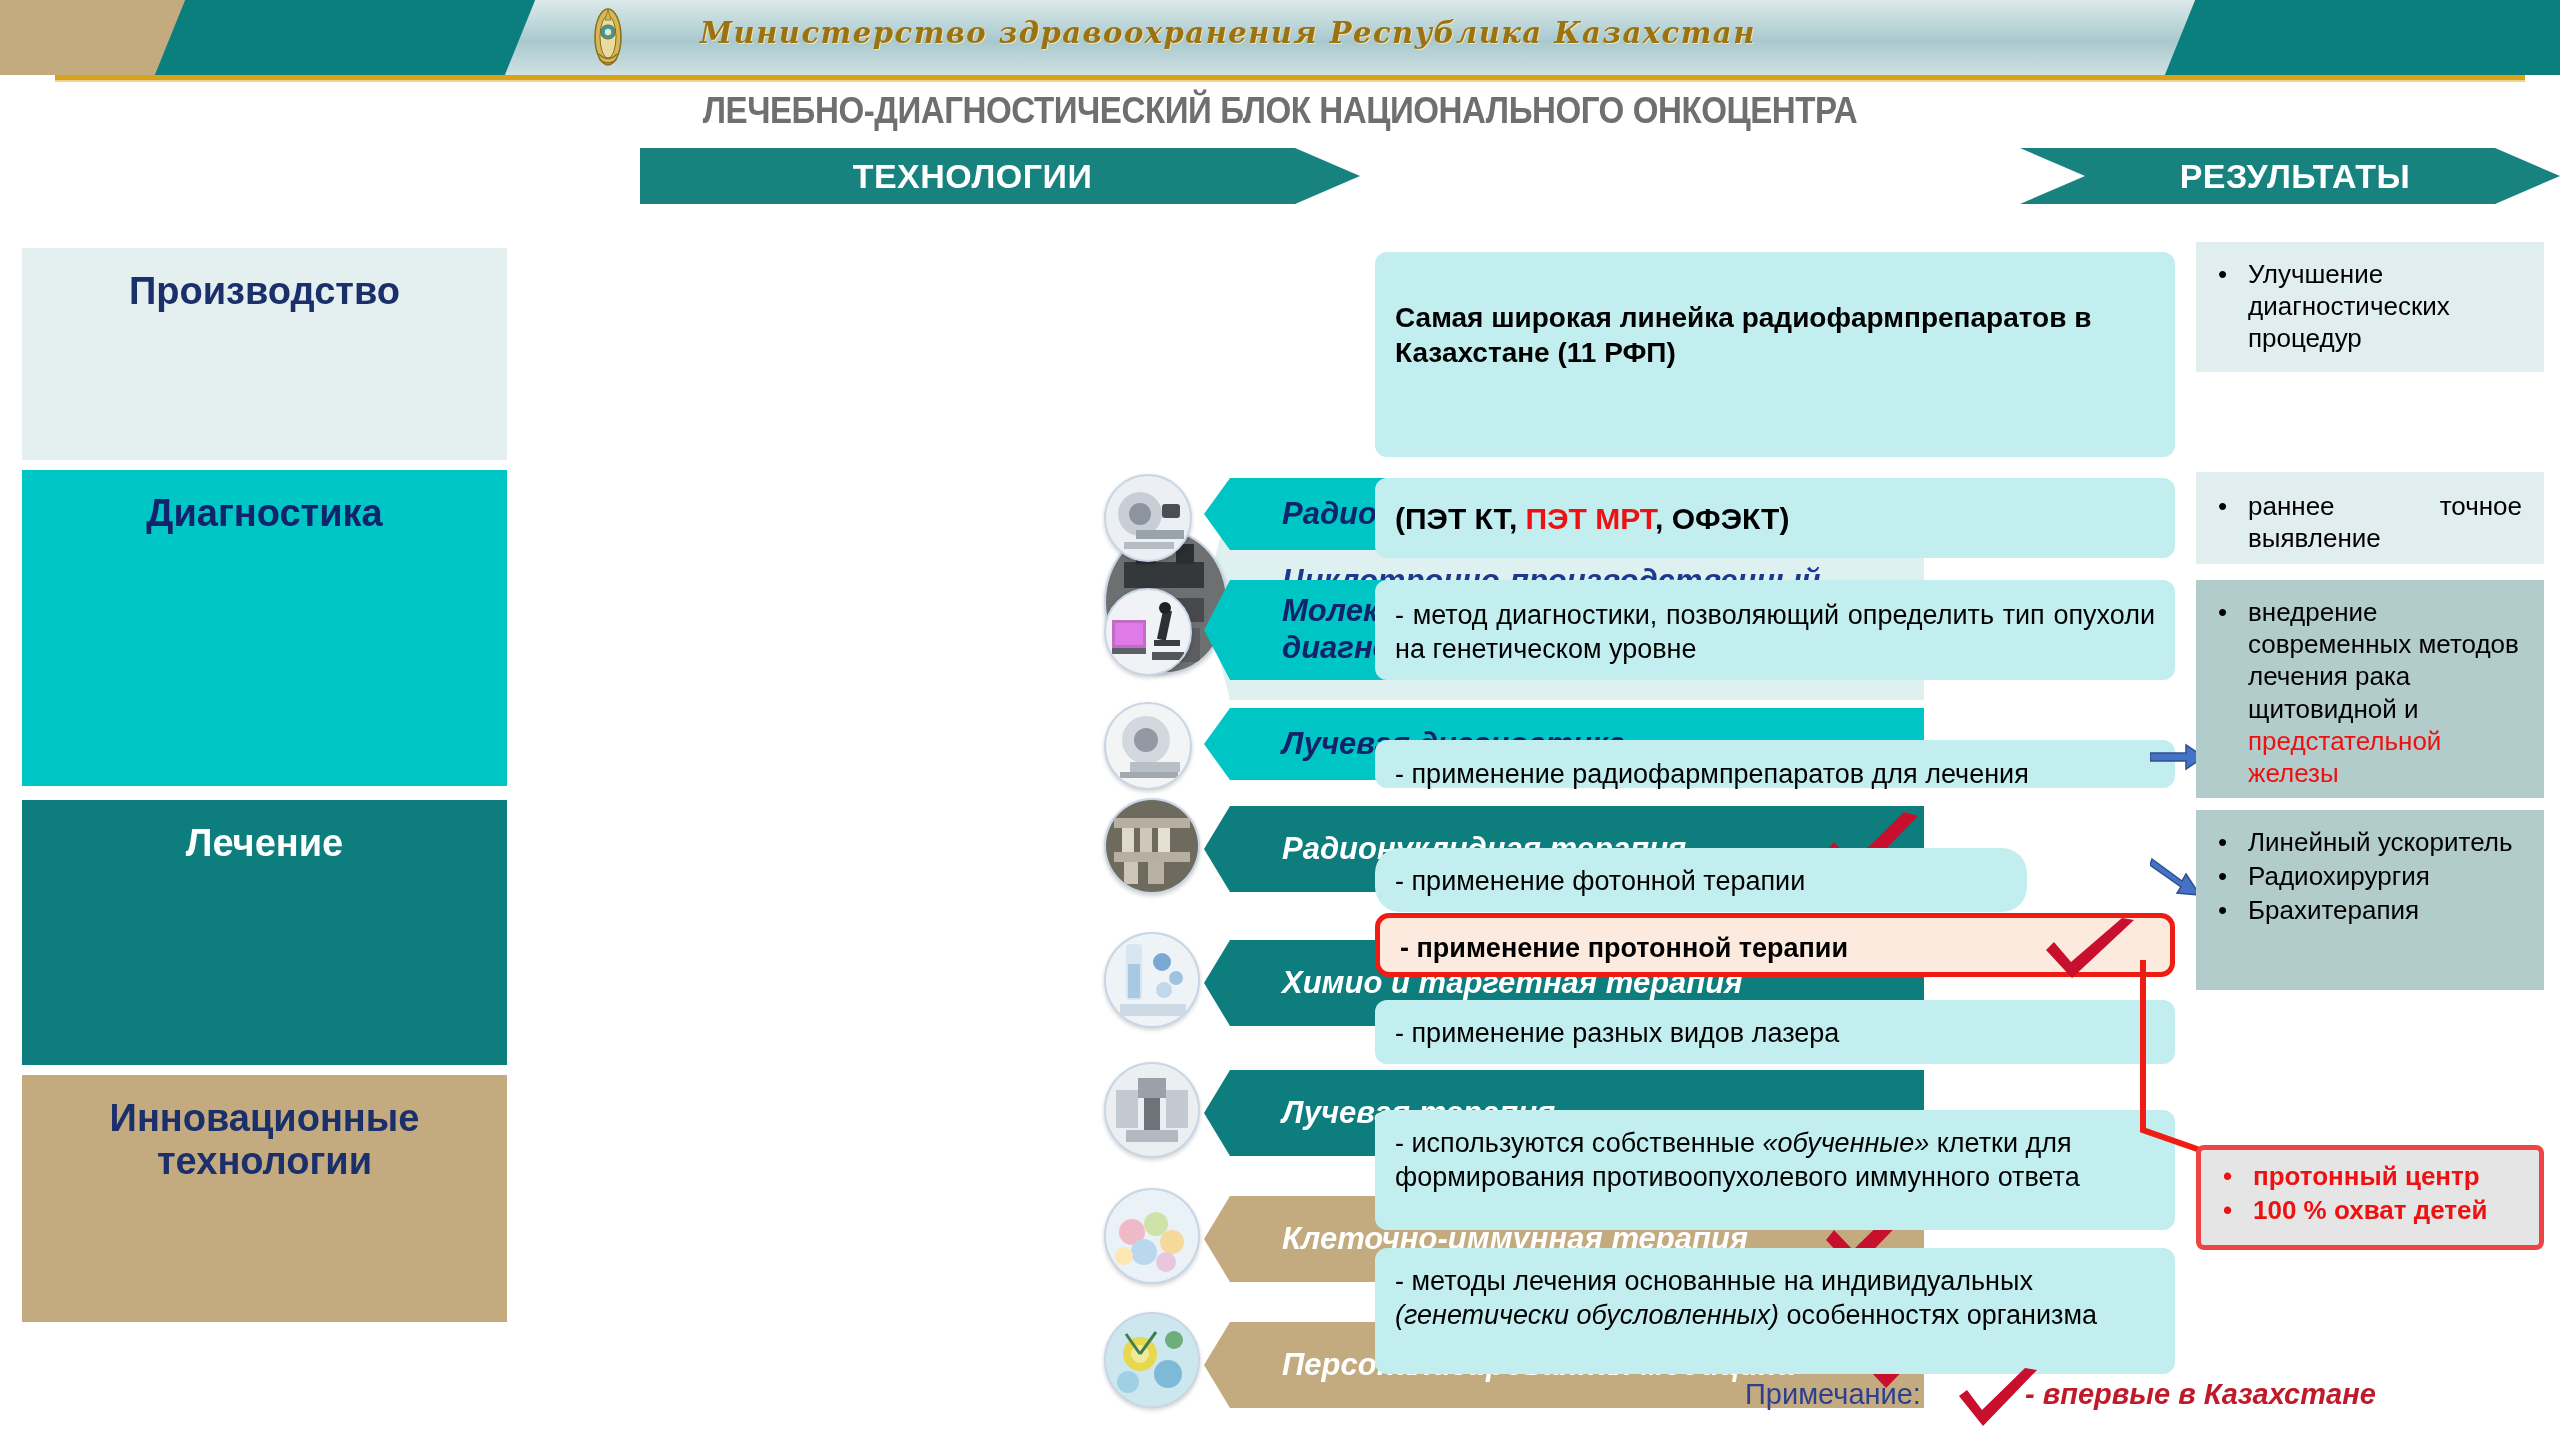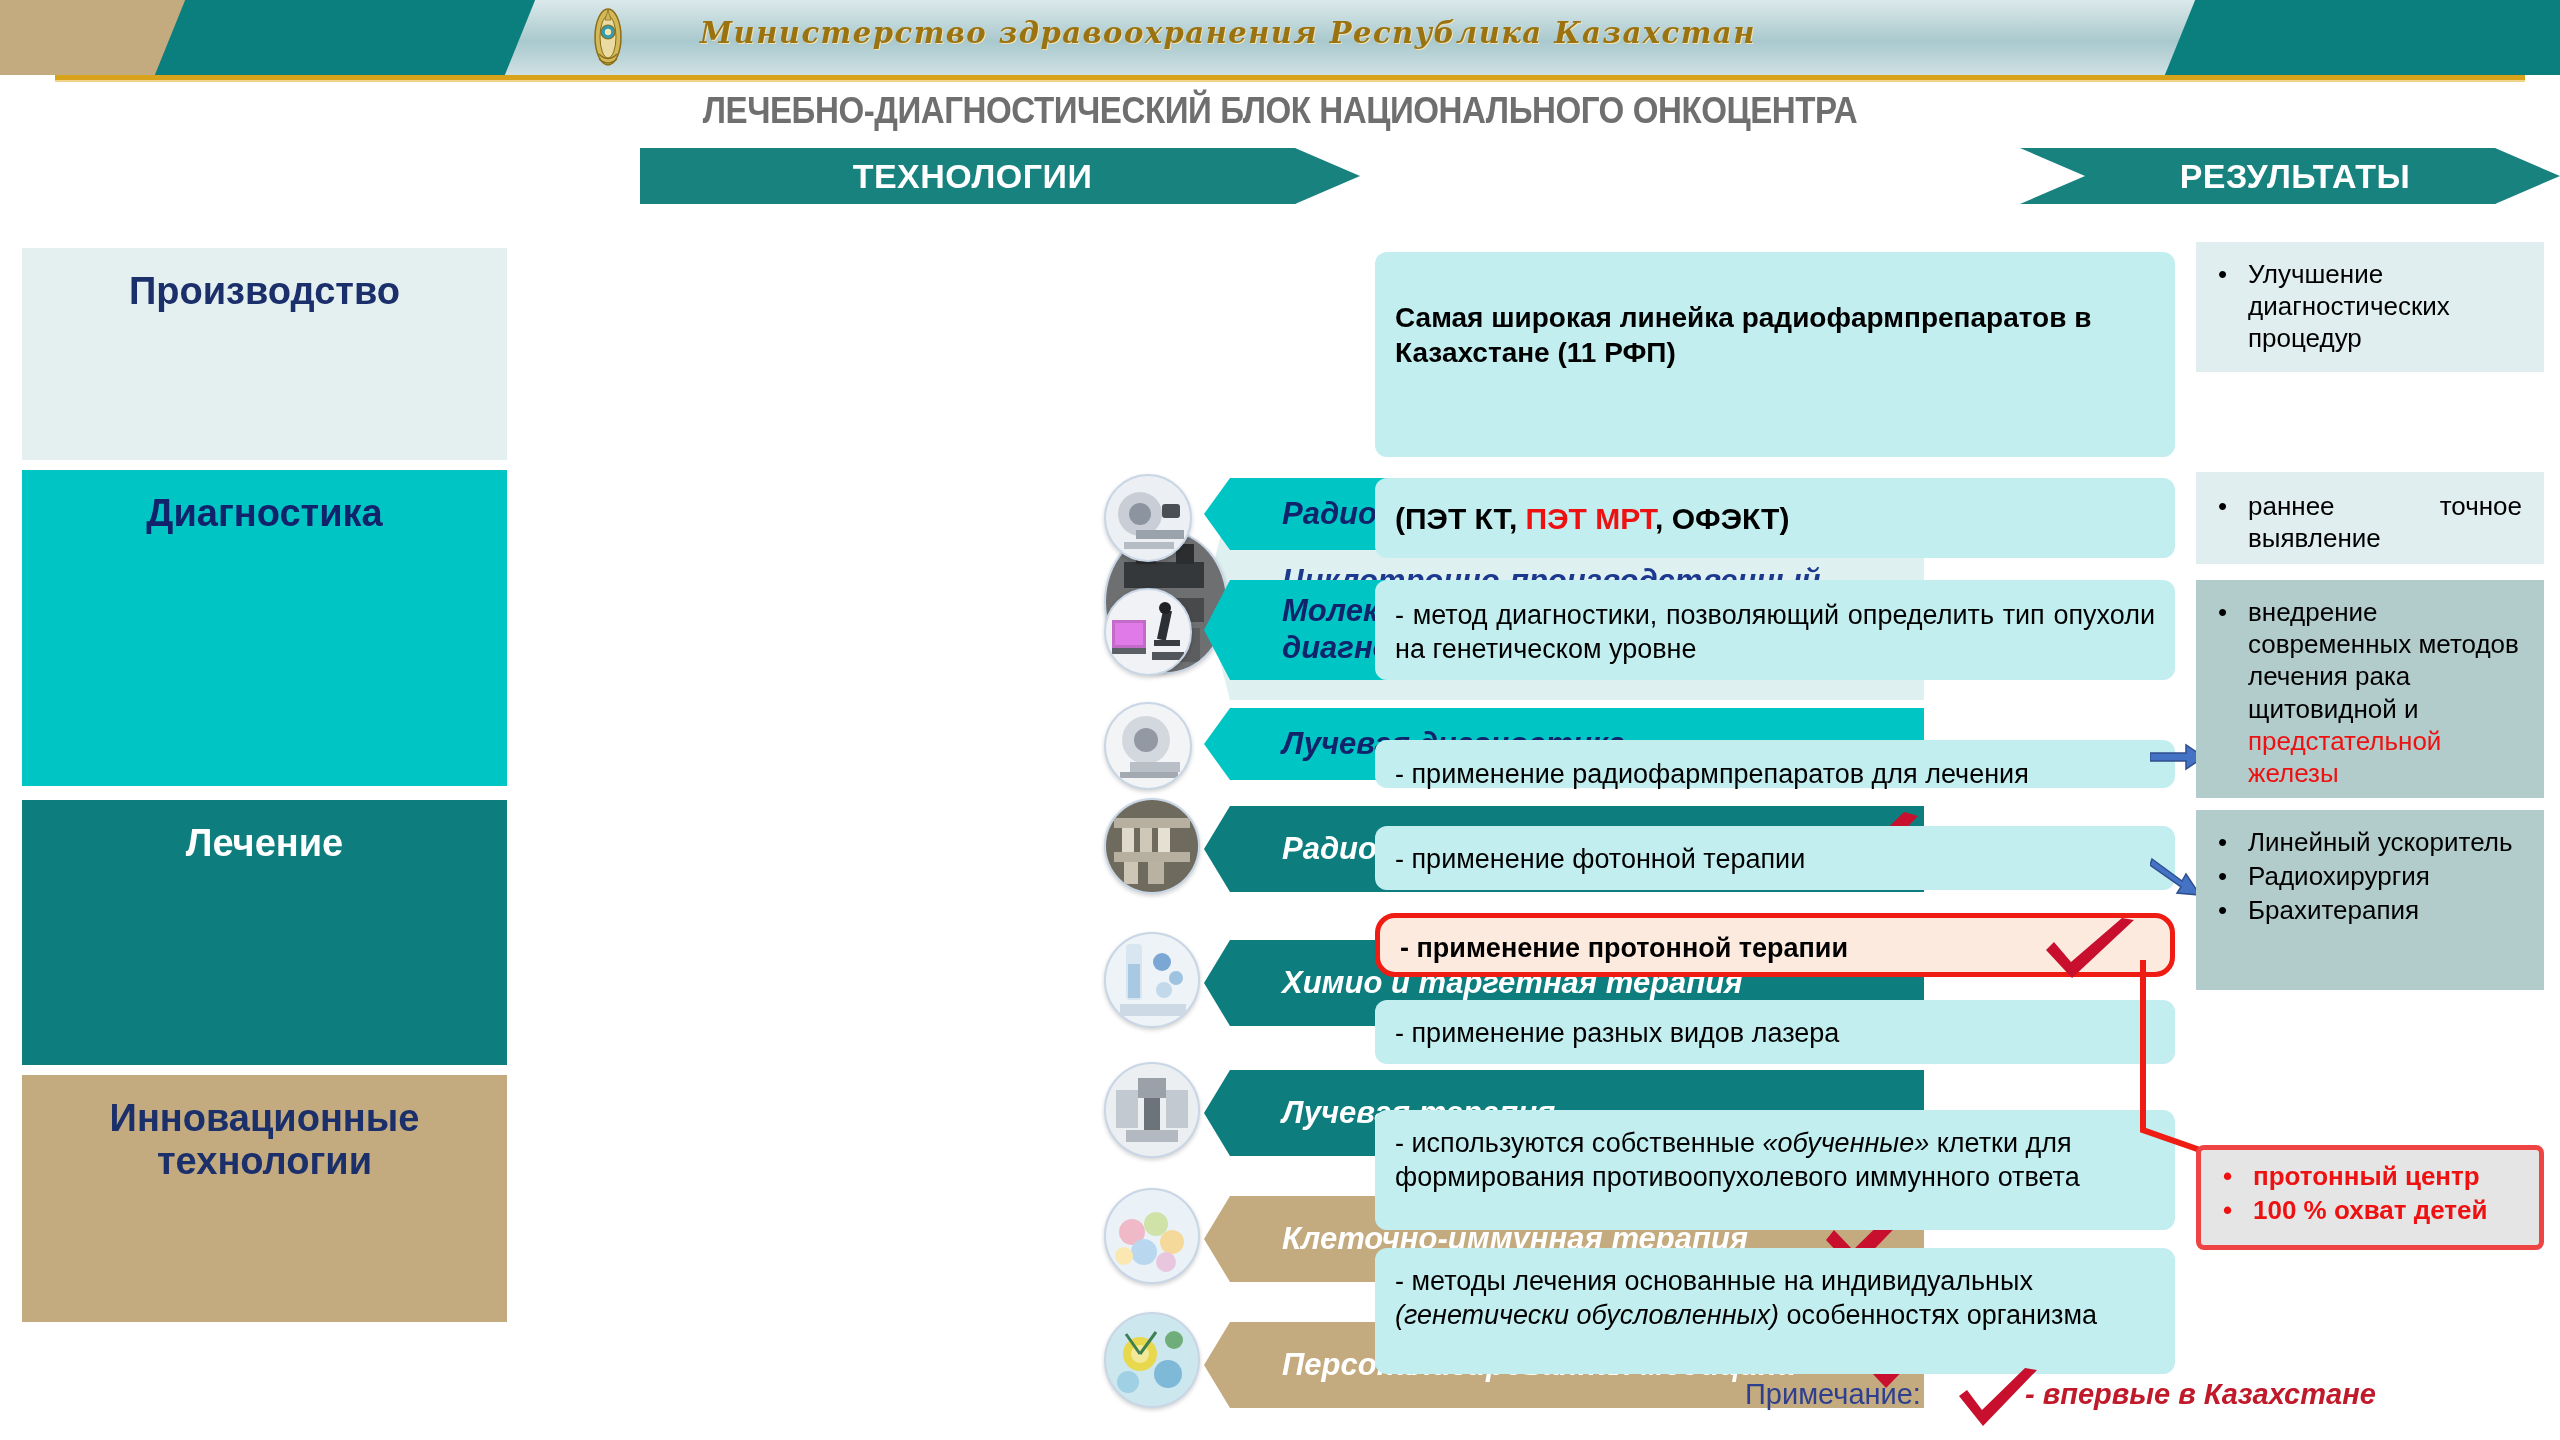--- a/index.html
+++ b/index.html
@@ -129,21 +129,21 @@
     box-sizing:border-box;
     padding:14px 20px;
     font-size:27px;line-height:1.26;
     color:#000;
   }
   .desc.bold{font-weight:bold;font-size:28px;}
   .desc.justify{text-align:justify;}
   .desc-proton{
     background:#fdeadf;
     border:5px solid #ee1c12;
-    border-radius:20px;
+    border-radius:14px;
     font-weight:bold;
   }
   .red-word{color:#ee1111;}
 
   
   .res{
     position:absolute;left:2196px;width:348px;
     box-sizing:border-box;
     font-size:26px;line-height:1.24;
     color:#000;
@@ -418,21 +418,21 @@
 </div>
 
 <div class="desc justify" style="left:1375px;top:580px;width:800px;height:100px;padding-top:18px;">
   <span>-  метод  диагностики,  позволяющий  определить тип опухоли на генетическом уровне</span>
 </div>
 
 <div class="desc" style="left:1375px;top:740px;width:800px;height:48px;padding-top:17px;">
   <span>- применение радиофармпрепаратов для лечения</span>
 </div>
 
-<div class="desc" style="left:1375px;top:826px;width:800px;height:64px;padding-top:16px;">
+<div class="desc" style="left:1375px;top:848px;width:652px;height:64px;padding-top:16px;border-radius:25px;">
   <span>- применение фотонной терапии</span>
 </div>
 
 <div class="desc desc-proton" style="left:1375px;top:913px;width:800px;height:64px;padding-top:13px;">
   <span>- применение протонной терапии</span>
 </div>
 <div class="check" style="left:2040px;top:918px;">
   <svg width="100" height="66" viewBox="0 0 100 66">
     <path d="M6 32 L32 60 L94 2 L82 0 L31 44 L14 24 Z" fill="#c8102e"></path>
   </svg>

